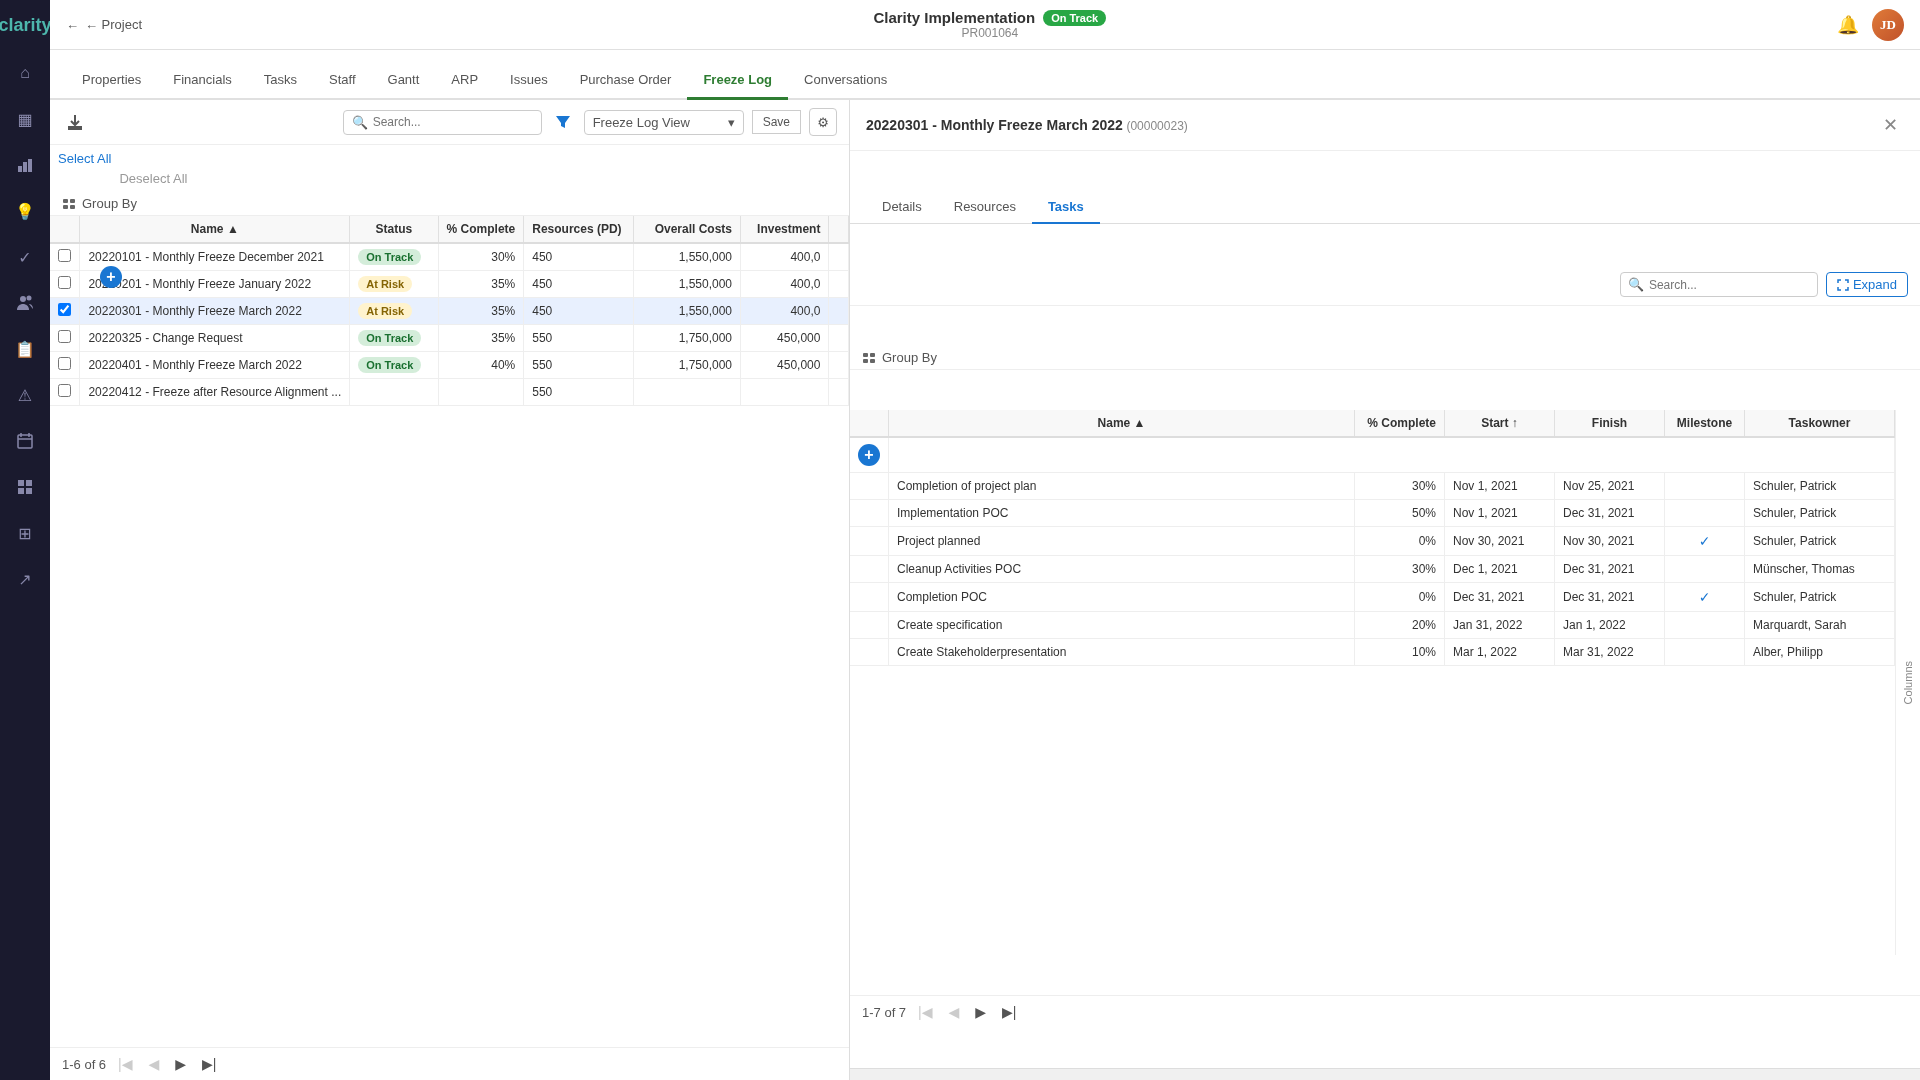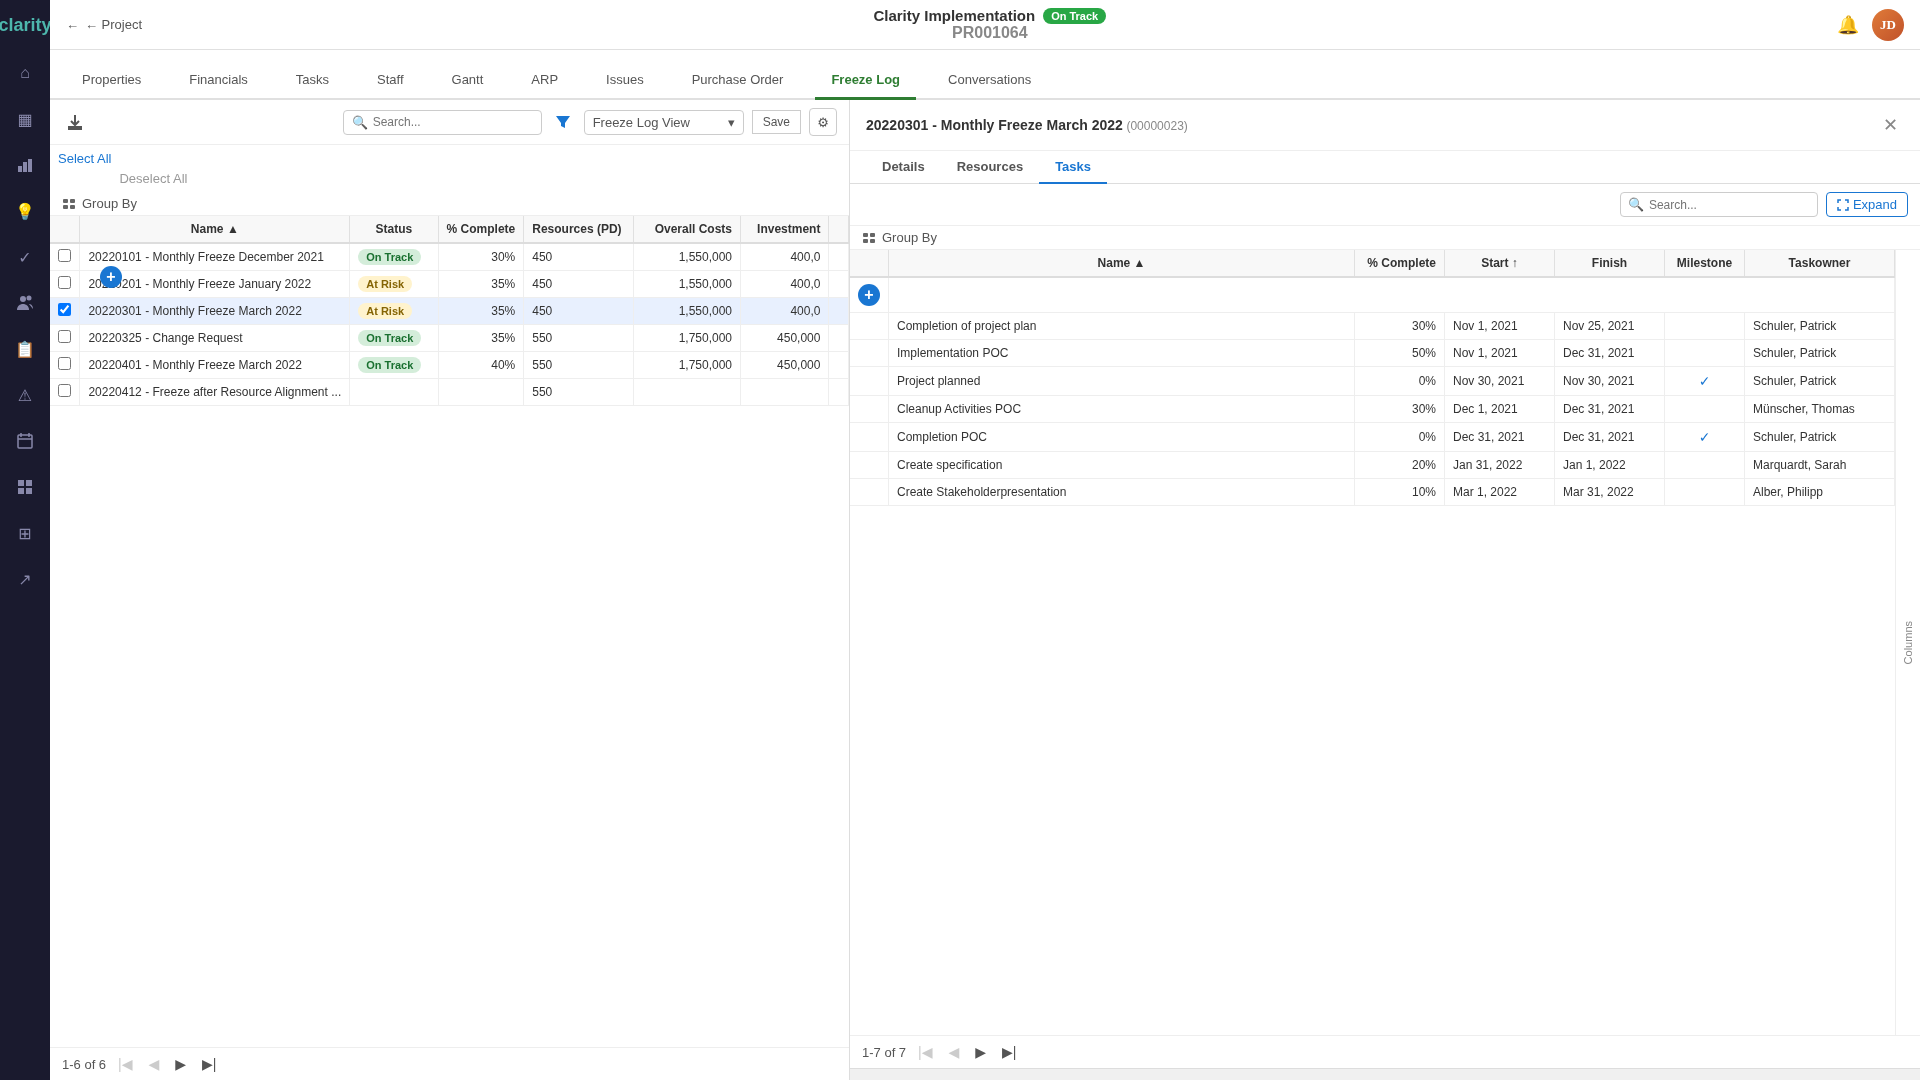--- a/index.html
+++ b/index.html
@@ -82,23 +82,22 @@
     }
     .on-track-badge {
       background: #28a745;
       color: white;
       padding: 2px 8px;
       border-radius: 12px;
       font-size: 11px;
       font-weight: 600;
     }
     .project-code {
-      font-size: 16px;
+      font-size: 12px;
       color: #888;
-      font-weight: bold;
     }
     .header-right {
       display: flex;
       align-items: center;
       gap: 12px;
     }
     .bell-icon { font-size: 18px; color: #555; cursor: pointer; }
     .avatar {
       width: 32px; height: 32px;
       border-radius: 50%;
@@ -110,21 +109,21 @@
     }
 
     
     #nav-tabs {
       height: 50px;
       background: white;
       border-bottom: 2px solid #e0e0e0;
       display: flex;
       align-items: flex-end;
       padding: 0 16px;
-      gap: 16px;
+      gap: 0;
     }
     .nav-tab {
       padding: 10px 16px;
       font-size: 13px;
       color: #555;
       cursor: pointer;
       border-bottom: 3px solid transparent;
       margin-bottom: -2px;
       white-space: nowrap;
     }
@@ -267,20 +266,21 @@
     }
     .pag-btn:disabled { color: #ccc; }
 
     
     #right-panel {
       flex: 1;
       display: flex;
       flex-direction: column;
       background: white;
       overflow: hidden;
+      gap: 40px;
     }
 
     .detail-header {
       padding: 12px 16px;
       border-bottom: 1px solid #eee;
       display: flex; align-items: center; justify-content: space-between;
     }
     .detail-title {
       font-size: 14px;
       font-weight: 600;
@@ -297,21 +297,20 @@
       display: flex; gap: 0;
       border-bottom: 1px solid #ddd;
       padding: 0 16px;
     }
     .detail-tab {
       padding: 8px 16px;
       font-size: 13px; color: #555;
       cursor: pointer;
       border-bottom: 2px solid transparent;
       margin-bottom: -1px;
-      font-weight: bold;
     }
     .detail-tab.active {
       color: #1976d2;
       border-bottom: 2px solid #1976d2;
       font-weight: 600;
     }
 
     
     .right-toolbar {
       padding: 8px 12px;

